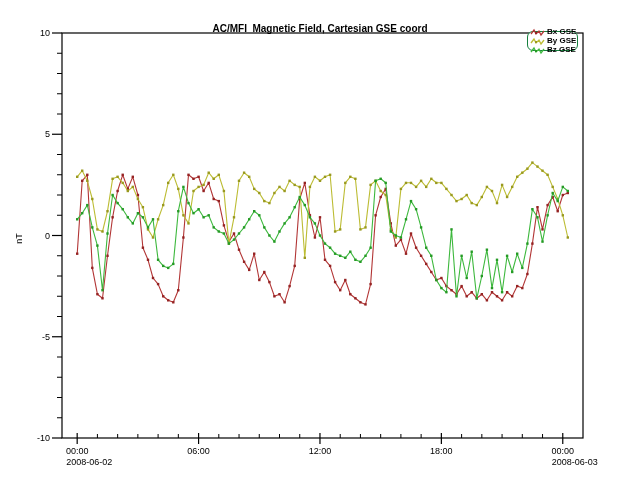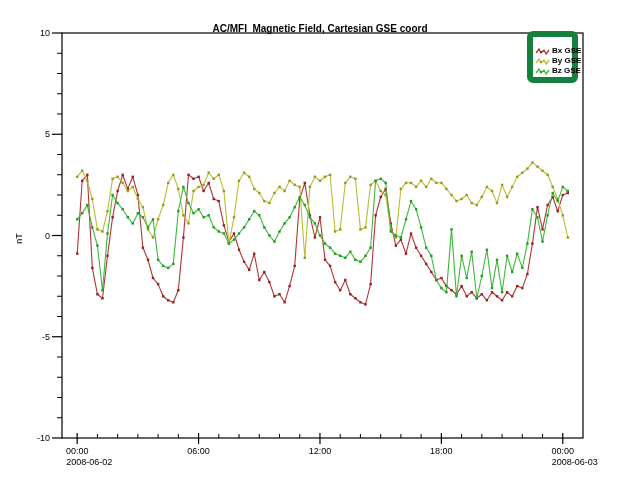--- a/index.html
+++ b/index.html
@@ -6,24 +6,24 @@
   .screen{
     position:relative;width:640px;height:480px;background:#ffffff;
     font-family:"Liberation Sans",sans-serif;overflow:hidden;
   }
   .chart-title{
     position:absolute;top:11px;left:0;width:640px;text-align:center;
     font-size:10px;font-weight:bold;color:#000;white-space:pre;margin-top:12px;
   }
   #plot{position:absolute;left:0;top:0;}
   .legend{
-    position:absolute;left:527px;top:31px;width:51px;height:52px;
-    background:#ffffff;border:6px solid #15803d;border-radius:6px;
+    position:absolute;left:527px;top:31px;width:51px;height:20px;
+    background:#ffffff;border:1px solid #15803d;border-radius:6px;
     box-sizing:border-box;display:flex;flex-direction:column;
-    justify-content:flex-end;padding:1px 2px;
+    justify-content:center;padding:1px 2px;
   }
   .lrow{display:flex;align-items:center;gap:2px;height:10px;}
   .lrow .llabel{font-size:8px;font-weight:bold;line-height:1;white-space:pre;color:#000;}
   .lrow svg{flex:0 0 auto;}
   text{font-family:"Liberation Sans",sans-serif;}
 </style>
 </head>
 <body>
 
 <div class="screen">

